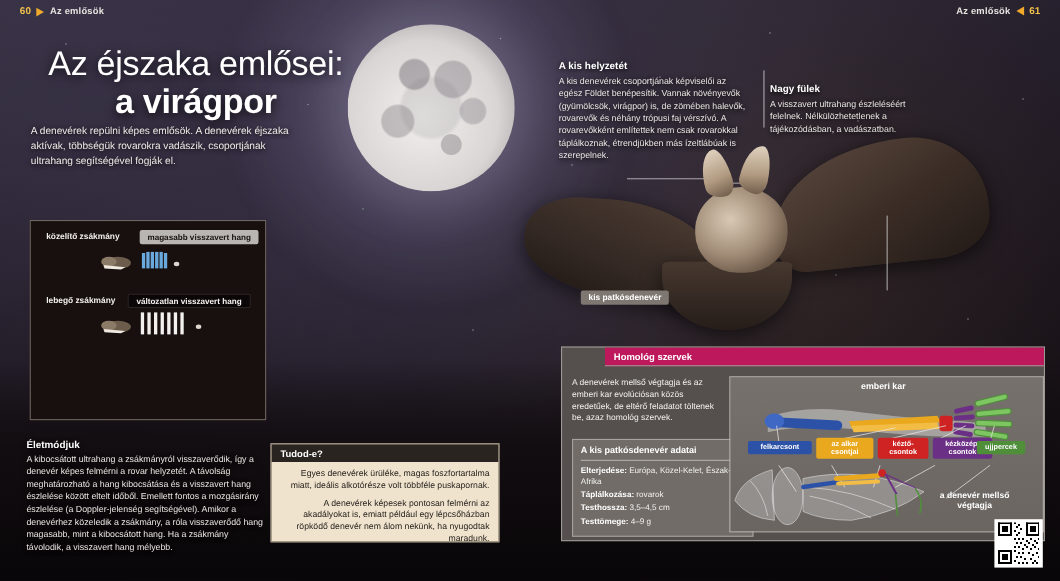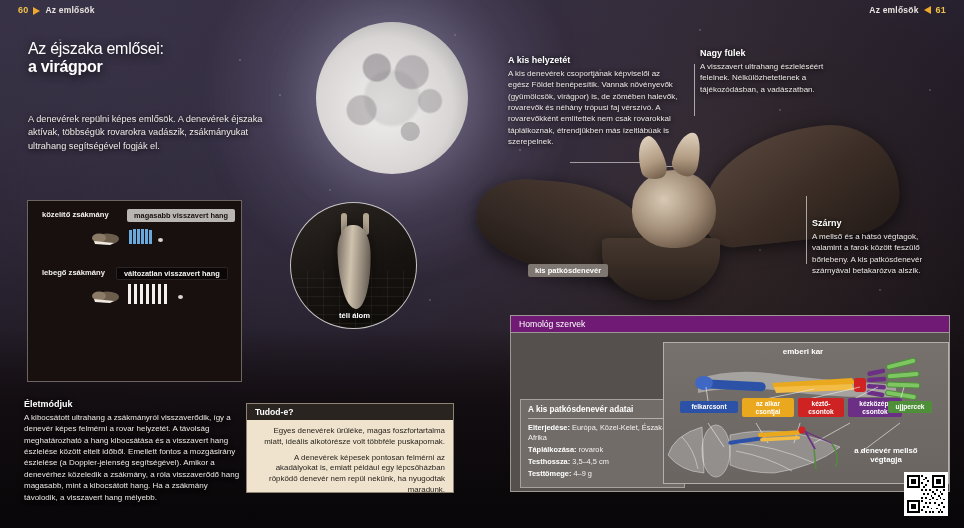--- a/index.html
+++ b/index.html
@@ -65,22 +65,22 @@
          display:flex; align-items:center; gap:5px; color:#e8e4e0; }
   .hdr.left  { left:18px;align-items:flex-end; }
   .hdr.right { right:18px; }
   .pgnum { font-size:9px; font-weight:bold; color:#f0c14b; }
   .tri { width:0; height:0; }
   .tri.r { border-left:7px solid #f0a92a; border-top:4.5px solid transparent; border-bottom:4.5px solid transparent; }
   .tri.l { border-right:7px solid #f0a92a; border-top:4.5px solid transparent; border-bottom:4.5px solid transparent; }
 
   
   .title { position:absolute; left:28px; top:40px; width:300px; }
-  .title h1 { font-size:16px; line-height:1.13; font-weight:normal; letter-spacing:-.3px;
-              text-shadow:0 2px 10px rgba(0,0,0,.8); }
+  .title h1 { font-size:31px; line-height:1.13; font-weight:normal; letter-spacing:-.3px;
+              text-shadow:0 2px 10px rgba(0,0,0,.8);text-align:center; }
   .title h1 .b { font-weight:bold; display:block; }
   .lead { position:absolute; left:28px; top:113px; width:248px; font-size:9.2px;
           line-height:1.45; color:#efeae6; text-shadow:0 1px 5px rgba(0,0,0,.9); }
 
   
   .callout { position:absolute; text-shadow:0 1px 5px rgba(0,0,0,.95); }
   .callout h3 { font-size:9px; font-weight:bold; margin-bottom:3px; color:#fff; }
   .callout p  { font-size:8px; line-height:1.42; color:#e9e5e2; }
   .vrule { position:absolute; width:1px; background:rgba(235,235,235,.65); }
   .lline { position:absolute; height:1px; background:rgba(235,235,235,.6); }
@@ -136,22 +136,22 @@
   
   .tudod { position:absolute; left:246px; top:403px; width:208px; height:90px;
            background:#efe3ce; border:1px solid #8f8374; color:#1b1713; }
   .tudod-h { background:#2a2420; color:#fff; font-size:8.6px; font-weight:bold; padding:3px 8px; }
   .tudod-b { padding:6px 8px 0 8px;text-align:right; }
   .tudod-b p { font-size:7.9px; line-height:1.36; margin-bottom:5px; color:#221d18; }
 
   
   .homo { position:absolute; left:510px; top:315px; width:440px; height:177px;
           background:#55504d; border:1px solid #9d9894; }
-  .homo-h { background:#701a75; color:#fff; font-size:8.6px; font-weight:normal; padding:3px 8px;
-            border-bottom:1px solid #9d9894; }
+  .homo-h { background:#be185d; color:#fff; font-size:8.6px; font-weight:bold; padding:3px 8px;
+            border-bottom:1px solid #9d9894;margin-left:39px; }
   .homo-intro { position:absolute; left:9px; top:27px; width:135px; font-size:7.7px;
                 line-height:1.4; color:#f2efec; }
   .data-card { position:absolute; left:9px; top:83px; width:165px; background:#716c68;
                border:1px solid #a7a29d; padding:5px 7px 6px 7px; }
   .data-card h4 { font-size:8.2px; font-weight:bold; margin-bottom:4px; color:#fff; }
   .data-card .sep { height:1px; background:#b3aeaa; margin:0 0 4px 0; }
   .data-card p { font-size:7.4px; line-height:1.34; color:#f3f1ef; margin-bottom:2px; }
   .data-card p b { color:#fff; }
 
   .diagram { position:absolute; left:152px; top:26px; width:286px; height:142px;
@@ -193,31 +193,31 @@
     <span class="tri l"></span>
     <span class="pgnum">61</span>
   </div>
 
   <div class="title">
     <h1>
       <span>Az éjszaka emlősei:</span>
       <span class="b">a virágpor</span>
     </h1>
   </div>
-  <p class="lead">A denevérek repülni képes emlősök. A denevérek éjszaka aktívak, többségük rovarokra vadászik, zsákmányukat ultrahang segítségével fogják el.</p>
+  <p class="lead">A denevérek repülni képes emlősök. A denevérek éjszaka aktívak, többségük rovarokra vadászik, csoportjának ultrahang segítségével fogják el.</p>
 
   <div class="callout" style="left:508px; top:55px; width:172px;">
     <h3>A kis helyzetét</h3>
     <p>A kis denevérek csoportjának képviselői az egész Földet benépesítik. Vannak növényevők (gyümölcsök, virágpor) is, de zömében halevők, rovarevők és néhány trópusi faj vérszívó. A rovarevőkként említettek nem csak rovarokkal táplálkoznak, étrendjükben más ízeltlábúak is szerepelnek.</p>
   </div>
   <div class="lline" style="left:570px; top:162px; width:76px;"></div>
   <div class="vrule" style="left:646px; top:140px; height:24px;"></div>
 
   <div class="vrule" style="left:694px; top:64px; height:52px;"></div>
-  <div class="callout" style="left:700px; top:48px; width:130px;">
+  <div class="callout" style="left:700px; top:76px; width:130px;">
     <h3>Nagy fülek</h3>
     <p>A visszavert ultrahang észleléséért felelnek. Nélkülözhetetlenek a tájékozódásban, a vadászatban.</p>
   </div>
   <div class="lline" style="left:660px; top:166px; width:34px;"></div>
 
   <div class="bat">
     <div class="wing" style="left:232px; top:8px; width:196px; height:112px;
              border-radius:72% 40% 28% 16%/78% 66% 38% 24%;
              transform:rotate(-6deg);"></div>
     <div class="wing" style="left:6px; top:62px; width:176px; height:92px;
@@ -227,24 +227,20 @@
     <div class="wing" style="left:132px; top:118px; width:118px; height:62px;
              border-radius:8% 8% 60% 60%/6% 6% 92% 92%;
              background:linear-gradient(180deg,#46382f 0%,#261d19 100%);"></div>
     <div class="bat-body"></div>
     <div class="ear" style="left:168px; top:16px; transform:rotate(-16deg);"></div>
     <div class="ear" style="left:204px; top:12px; transform:rotate(12deg);"></div>
   </div>
   <span class="pill" style="left:528px; top:264px;">kis patkósdenevér</span>
 
   <div class="vrule" style="left:806px; top:196px; height:68px;"></div>
-  <div class="callout" style="left:812px; top:218px; width:128px;">
-    <h3>Szárny</h3>
-    <p>A mellső és a hátsó végtagok, valamint a farok között feszülő bőrlebeny. A kis patkósdenevér szárnyával betakarózva alszik.</p>
-  </div>
 
   <div class="echo">
 
     <div class="echo-row" style="top:64px;">
       <span class="echo-label">lebegő zsákmány</span>
       <span class="badge black" style="left:88px; top:2px;">változatlan visszavert hang</span>
       <svg width="34" height="18" style="position:absolute;left:60px;top:22px;">
         <ellipse cx="19" cy="10" rx="12" ry="5.5" fill="#6b5c4c"></ellipse>
         <ellipse cx="11" cy="9" rx="7" ry="4.5" fill="#8b7a66"></ellipse>
         <path d="M6 12 L26 14 L22 16 L7 15 Z" fill="#efe9df"></path>
@@ -275,44 +271,38 @@
           <i style="height:15px"></i>
         <i style="height:15px"></i>
           <i style="height:15px"></i>
           <i style="height:14px"></i>
       </span>
       <span class="dot" style="left:130px; top:31px;"></span>
     </div>
 
   </div>
 
-  <div class="circ">
-    <div class="brick"></div>
-    <div class="foot" style="left:50px;"></div>
-    <div class="foot" style="left:72px;"></div>
-    <div class="body"></div>
-    <div class="circ-cap">téli álom</div>
-  </div>
 
 
   <div class="callout" style="left:24px; top:399px; width:218px;">
     <h3>Életmódjuk</h3>
     <p>A kibocsátott ultrahang a zsákmányról visszaverődik, így a denevér képes felmérni a rovar helyzetét. A távolság meghatározható a hang kibocsátása és a visszavert hang észlelése között eltelt időből. Emellett fontos a mozgásirány észlelése (a Doppler-jelenség segítségével). Amikor a denevérhez közeledik a zsákmány, a róla visszaverődő hang magasabb, mint a kibocsátott hang. Ha a zsákmány távolodik, a visszavert hang mélyebb.</p>
   </div>
 
   <div class="tudod">
     <div class="tudod-h">Tudod-e?</div>
     <div class="tudod-b">
       <p>Egyes denevérek ürüléke, magas foszfortartalma miatt, ideális alkotórésze volt többféle puskapornak.</p>
-      <p>A denevérek képesek pontosan felmérni az akadályokat is, emiatt például egy lépcsőházban röpködő denevér nem repül nekünk, ha nyugodtak maradunk.</p>
+      <p>A denevérek képesek pontosan felmérni az akadályokat is, emiatt például egy lépcsőházban röpködő denevér nem álom nekünk, ha nyugodtak maradunk.</p>
     </div>
   </div>
 
   <div class="homo">
     <div class="homo-h">Homológ szervek</div>
+    <p class="homo-intro">A denevérek mellső végtagja és az emberi kar evolúciósan közös eredetűek, de eltérő feladatot töltenek be, azaz homológ szervek.</p>
 
     <div class="data-card">
       <h4>A kis patkósdenevér adatai</h4>
       <div class="sep"></div>
       <p><b>Elterjedése:</b><span> Európa, Közel-Kelet, Észak-Afrika</span></p>
       <p><b>Táplálkozása:</b><span> rovarok</span></p>
       <p><b>Testhossza:</b><span> 3,5–4,5 cm</span></p>
       <p><b>Testtömege:</b><span> 4–9 g</span></p>
     </div>
 

